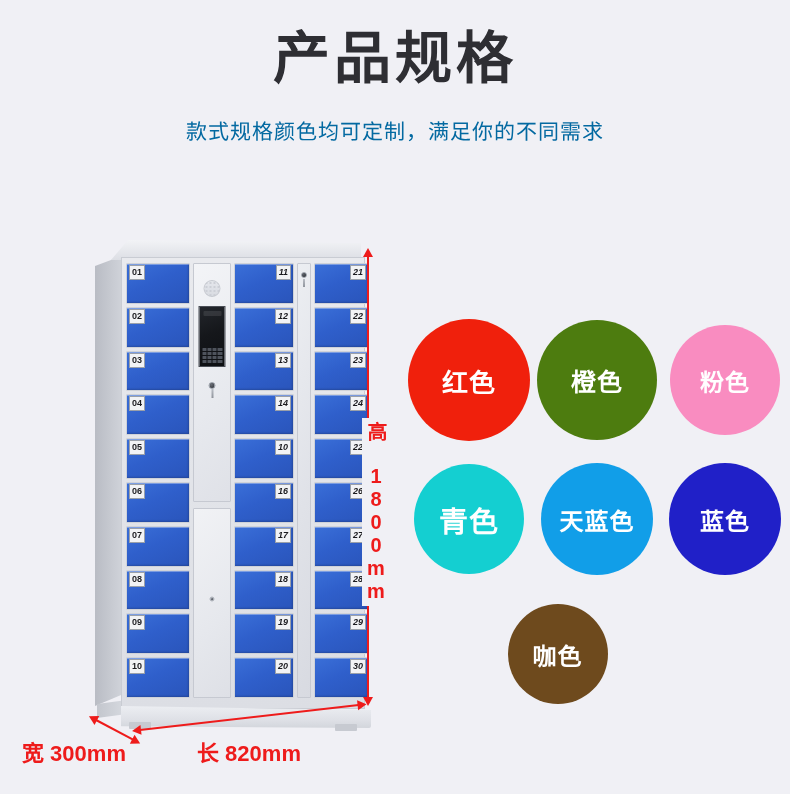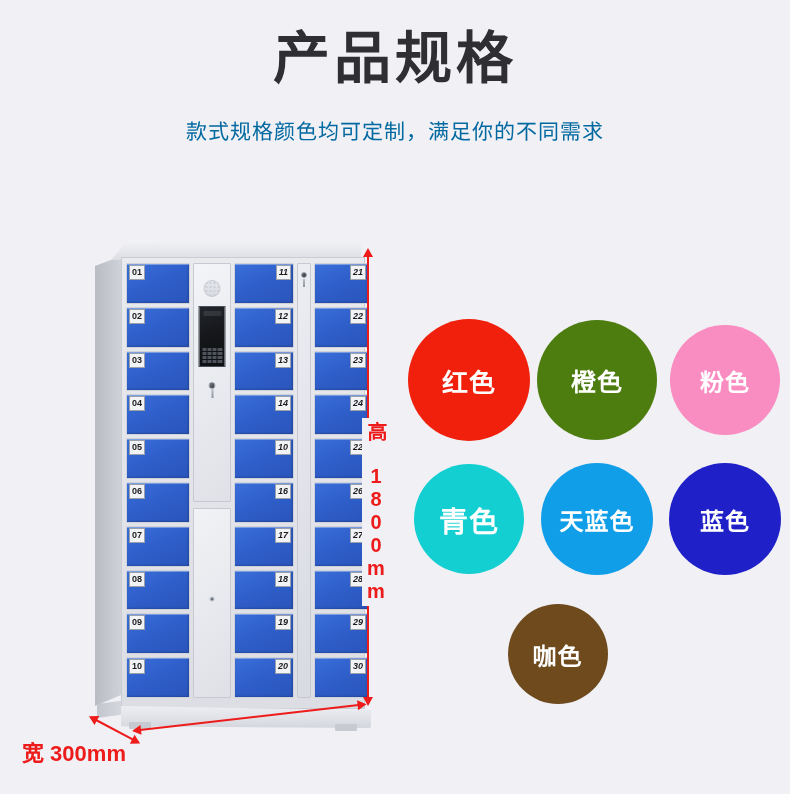--- a/index.html
+++ b/index.html
@@ -400,20 +400,21 @@
 
     <div class="plinth"></div>
     <div class="foot f1"></div>
     <div class="foot f2"></div>
   </div>
 
   <div class="arrow-v"></div>
   <div class="label-h">高 1800mm</div>
 
   <div class="arrow-len"></div>
+  <div class="label-len">长 820mm</div>
 
   <div class="arrow-wid"></div>
   <div class="label-wid">宽 300mm</div>
 
   <div class="swatches">
 
     <div class="swatch-row r1">
       <div class="sw-slot">
         <div class="swatch" style="background: rgb(240, 32, 12); width: 122px; height: 122px; font-size: 26px;">
           <span>红色</span>

